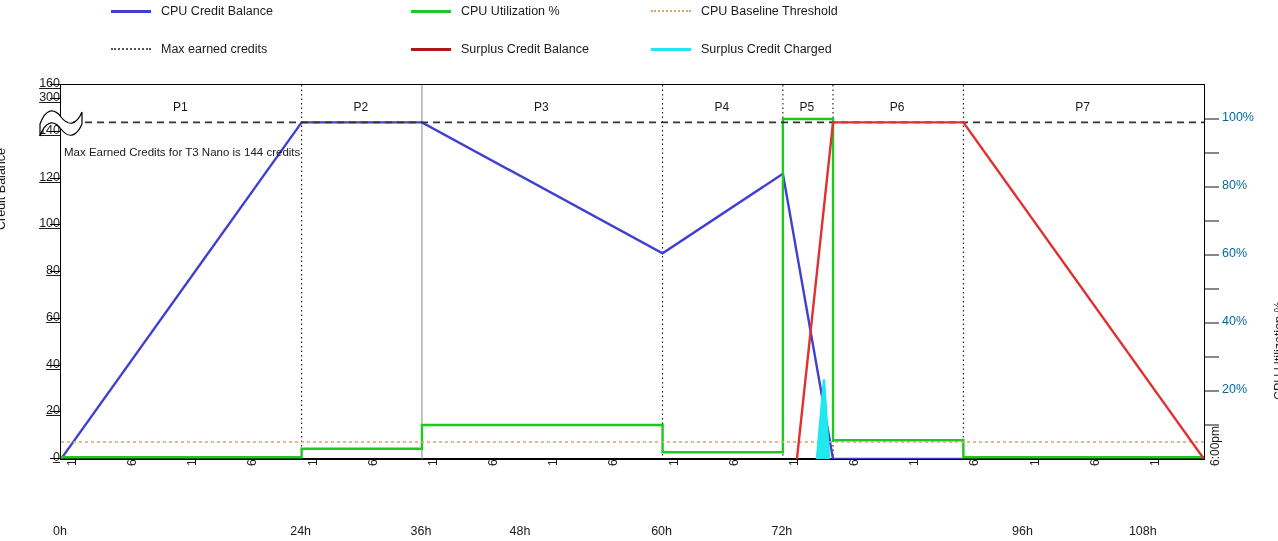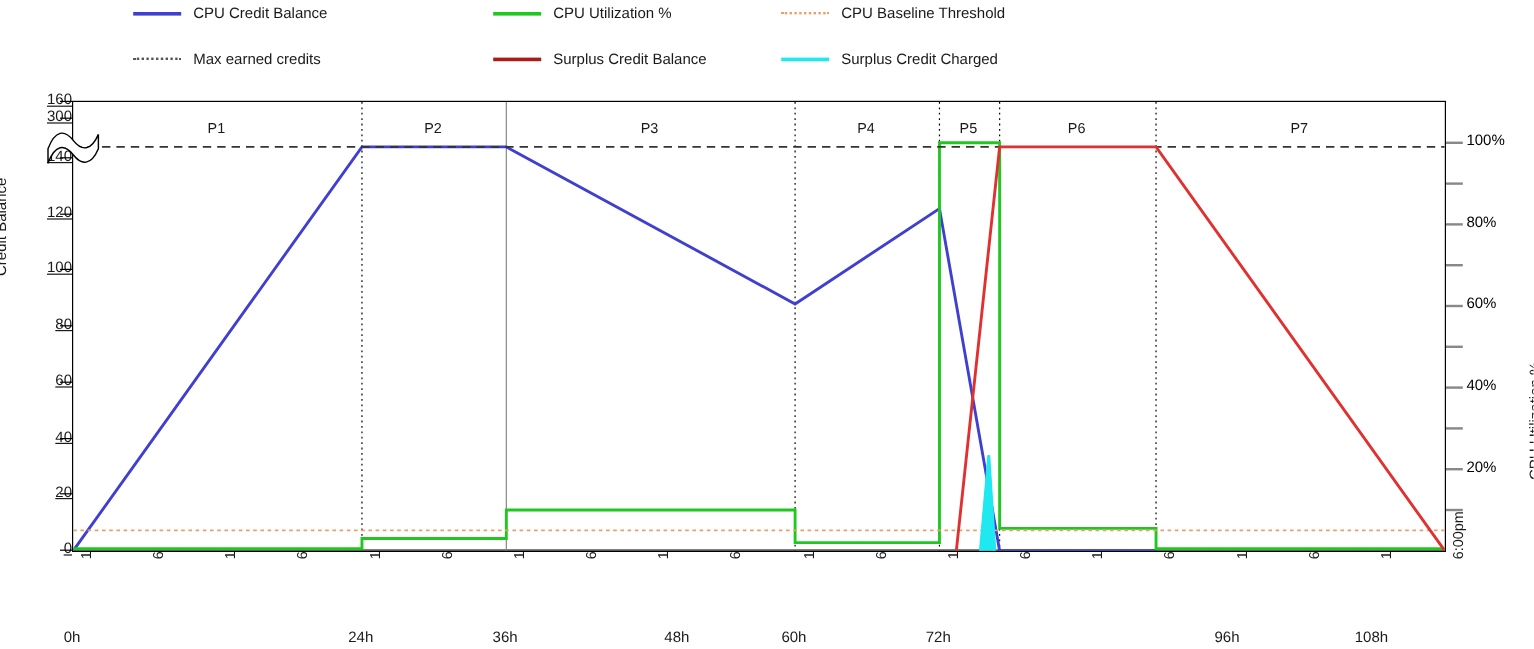--- a/index.html
+++ b/index.html
@@ -49,21 +49,21 @@
     transform-origin: left top;
     font-size: 12.5px;
     white-space: nowrap;
   }
 
   
   .ytick-left { position: absolute; right: 1218px; text-align: right; font-size: 12.5px; white-space: nowrap; text-decoration: underline; }
   .ytick-left-mark { position: absolute; left: 50px; width: 10px; border-top: 1px solid #000; }
 
   
-  .ytick-right { position: absolute; left: 1222px; font-size: 12.5px; white-space: nowrap; color: #000000; }
+  .ytick-right { position: absolute; left: 1222px; font-size: 12.5px; white-space: nowrap; color: #0369a1; }
   .ytick-right-mark { position: absolute; left: 1205px; width: 14px; border-top: 2px solid #888; }
   .ytick-right-mark.minor { width: 14px; }
 
   
   .xtick-label {
     position: absolute;
     top: 466px;
     font-size: 12px;
     transform: rotate(-90deg);
     transform-origin: left top;
@@ -181,21 +181,21 @@
       <div class="xtick-label" style="left: 907.211px;">12:00pm</div>
       <div class="xtick-label" style="left: 967.368px;">6:00pm</div>
       <div class="xtick-label" style="left: 1027.53px;">12:00am</div>
       <div class="xtick-label" style="left: 1087.68px;">6:00am</div>
       <div class="xtick-label" style="left: 1147.84px;">12:00pm</div>
       <div class="xtick-label" style="left: 1208px;">6:00pm</div>
       <div class="xhour-label" style="left: 60px;">0h</div>
       <div class="xhour-label" style="left: 166px; margin-top: 16px;">12h</div>
       <div class="xhour-label" style="left: 300.632px;">24h</div>
       <div class="xhour-label" style="left: 420.947px;">36h</div>
-      <div class="xhour-label" style="left: 564px;">48h</div>
+      <div class="xhour-label" style="left: 520px;">48h</div>
       <div class="xhour-label" style="left: 661.579px;">60h</div>
       <div class="xhour-label" style="left: 781.895px;">72h</div>
       <div class="xhour-label" style="left: 902.211px; margin-top: 18px;">84h</div>
       <div class="xhour-label" style="left: 1022.53px;">96h</div>
       <div class="xhour-label" style="left: 1142.84px;">108h</div>
     </div>
 
   <div class="plot-frame">
     <div class="plot-inner">
       <svg id="plot-svg" width="1143" height="374" viewBox="0 0 1143 374">
@@ -220,18 +220,19 @@
   <div id="period-host">
       <div class="period-label" style="left: 180.316px;">P1</div>
       <div class="period-label" style="left: 360.789px;">P2</div>
       <div class="period-label" style="left: 541.263px;">P3</div>
       <div class="period-label" style="left: 721.737px;">P4</div>
       <div class="period-label" style="left: 806.961px;">P5</div>
       <div class="period-label" style="left: 897.197px;">P6</div>
       <div class="period-label" style="left: 1082.68px;">P7</div>
     </div>
 
+  <div class="annotation" style="left:64px;">Max Earned Credits for T3 Nano is 144 credits</div>
 
   <svg style="position:absolute;left:38px;top:104px;" width="46" height="34">
     <path d="M2,20 C8,4 16,4 23,13 C30,22 38,22 44,8 L44,20 C38,34 30,34 23,25 C16,16 8,16 2,32 Z" fill="#ffffff" stroke="#000000" stroke-width="1.2"></path>
   </svg>
 
 </div>
 
 </body></html>

